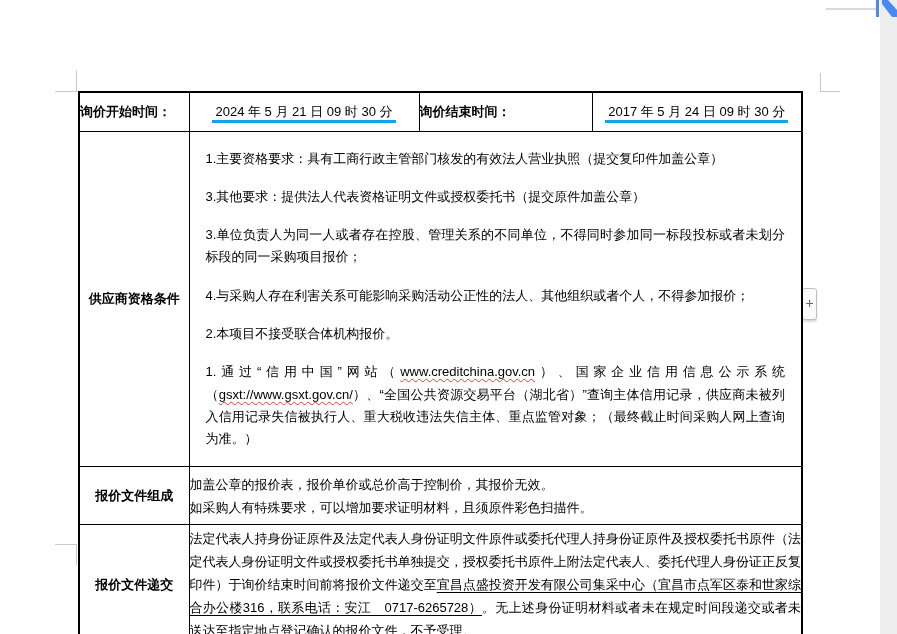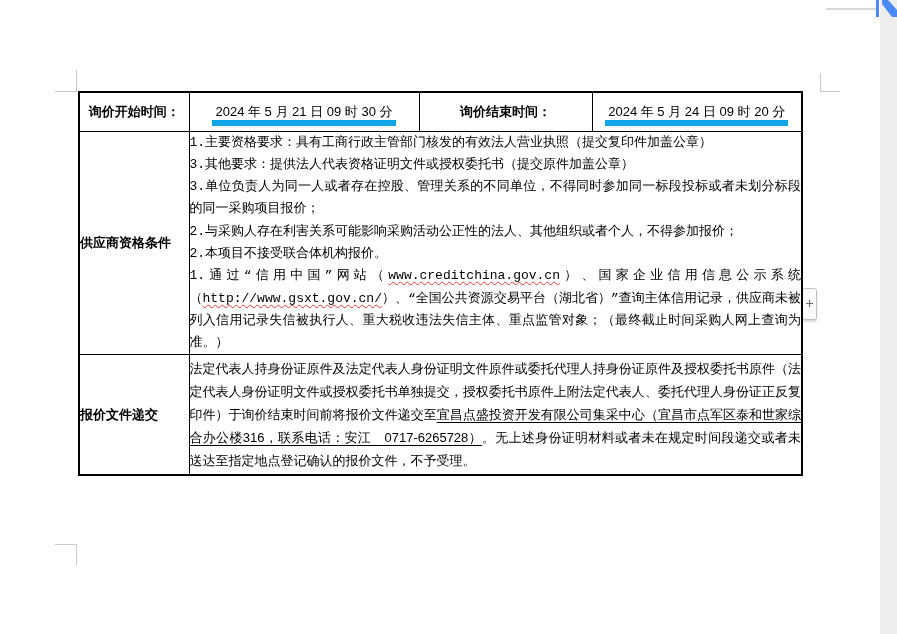--- a/index.html
+++ b/index.html
@@ -21,26 +21,26 @@
   
   .plus-btn{position:absolute;left:802px;top:288px;width:15px;height:32px;box-sizing:border-box;
             background:#fbfbfb;border:1px solid #c0c0c0;border-radius:3px;color:#666;
             font-size:14px;line-height:29px;text-align:center;cursor:pointer;
             box-shadow:0 2px 2px rgba(0,0,0,0.15);}
   
   table.doc{position:absolute;left:78px;top:91px;width:723px;border-collapse:collapse;
             table-layout:fixed;border:2px solid #000;}
   table.doc td{border:1px solid #000;padding:0;font-size:13px;vertical-align:middle;
                overflow:hidden;}
-  td.hdr{font-weight:bold;text-align:center;}
+  td.hdr{font-weight:bold;text-align:left;}
   td.val{text-align:center;}
-  td.rowhead{font-weight:bold;font-size:13.5px;margin-top:13px;}
+  td.rowhead{font-weight:bold;text-align:center;font-size:13.5px;margin-top:13px;}
   td.content{padding:4px 7px;vertical-align:middle;}
-  .ufield{border-bottom:6px solid #0ea5e9;padding:0 3px 1px 3px;}
-  p.item{margin:0;line-height:22.3px;text-align:justify;font-family:Liberation Mono, monospace;}
+  .ufield{border-bottom:3px solid #0ea5e9;padding:0 3px 1px 3px;}
+  p.item{margin:16px;line-height:22.3px;text-align:justify;}
   p.line23{margin:0;line-height:23px;text-align:left;}
   p.just23{margin:0;line-height:23px;text-align:justify;}
   .squiggle{text-decoration-line:underline;text-decoration-style:wavy;
             text-decoration-color:#e03c31;text-decoration-thickness:1px;
             text-underline-offset:2px;text-decoration-skip-ink:none;}
   .uline{text-decoration:underline;text-underline-offset:3px;}
 </style>
 </head>
 <body>
 
@@ -74,38 +74,45 @@
     </colgroup>
 
     <tbody>
         <tr style="height:39px">
       <td class="hdr">询价开始时间：</td>
       <td class="val">
         <span class="ufield">2024 年 5 月 21 日 09 时 30 分</span>
       </td>
       <td class="hdr">询价结束时间：</td>
       <td class="val">
-        <span class="ufield">2024 年 5 月 24 日 09 时 20 分</span>
+        <span class="ufield">2017 年 5 月 24 日 09 时 30 分</span>
       </td>
     </tr>
 
     <tr style="height:210px">
       <td class="rowhead">供应商资格条件</td>
       <td class="content" colspan="3">
         <p class="item">1.主要资格要求：具有工商行政主管部门核发的有效法人营业执照（提交复印件加盖公章）</p>
         <p class="item">3.其他要求：提供法人代表资格证明文件或授权委托书（提交原件加盖公章）</p>
         <p class="item">3.单位负责人为同一人或者存在控股、管理关系的不同单位，不得同时参加同一标段投标或者未划分标段的同一采购项目报价；</p>
-        <p class="item">2.与采购人存在利害关系可能影响采购活动公正性的法人、其他组织或者个人，不得参加报价；</p>
+        <p class="item">4.与采购人存在利害关系可能影响采购活动公正性的法人、其他组织或者个人，不得参加报价；</p>
         <p class="item">2.本项目不接受联合体机构报价。</p>
         <p class="item">
-          <span>1.通过“信用中国”网站（</span><span class="squiggle">www.creditchina.gov.cn</span><span>）、国家企业信用信息公示系统（</span><span class="squiggle">http://www.gsxt.gov.cn/</span><span>）、“全国公共资源交易平台（湖北省）”查询主体信用记录，供应商未被列入信用记录失信被执行人、重大税收违法失信主体、重点监管对象；（最终截止时间采购人网上查询为准。）</span>
+          <span>1.通过“信用中国”网站（</span><span class="squiggle">www.creditchina.gov.cn</span><span>）、国家企业信用信息公示系统（</span><span class="squiggle">gsxt://www.gsxt.gov.cn/</span><span>）、“全国公共资源交易平台（湖北省）”查询主体信用记录，供应商未被列入信用记录失信被执行人、重大税收违法失信主体、重点监管对象；（最终截止时间采购人网上查询为准。）</span>
         </p>
       </td>
     </tr>
 
+    <tr style="height:58px">
+      <td class="rowhead">报价文件组成</td>
+      <td class="content" colspan="3">
+        <p class="line23">加盖公章的报价表，报价单价或总价高于控制价，其报价无效。</p>
+        <p class="line23">如采购人有特殊要求，可以增加要求证明材料，且须原件彩色扫描件。</p>
+      </td>
+    </tr>
 
     <tr style="height:120px">
       <td class="rowhead">报价文件递交</td>
       <td class="content" colspan="3">
         <p class="just23">
           <span>法定代表人持身份证原件及法定代表人身份证明文件原件或委托代理人持身份证原件及授权委托书原件（法定代表人身份证明文件或授权委托书单独提交，授权委托书原件上附法定代表人、委托代理人身份证正反复印件）于询价结束时间前将报价文件递交至</span><span class="uline">宜昌点盛投资开发有限公司集采中心（宜昌市点军区泰和世家综合办公楼316，联系电话：安江　0717-6265728）</span><span>。无上述身份证明材料或者未在规定时间段递交或者未送达至指定地点登记确认的报价文件，不予受理。</span>
         </p>
       </td>
     </tr>
   </tbody>

